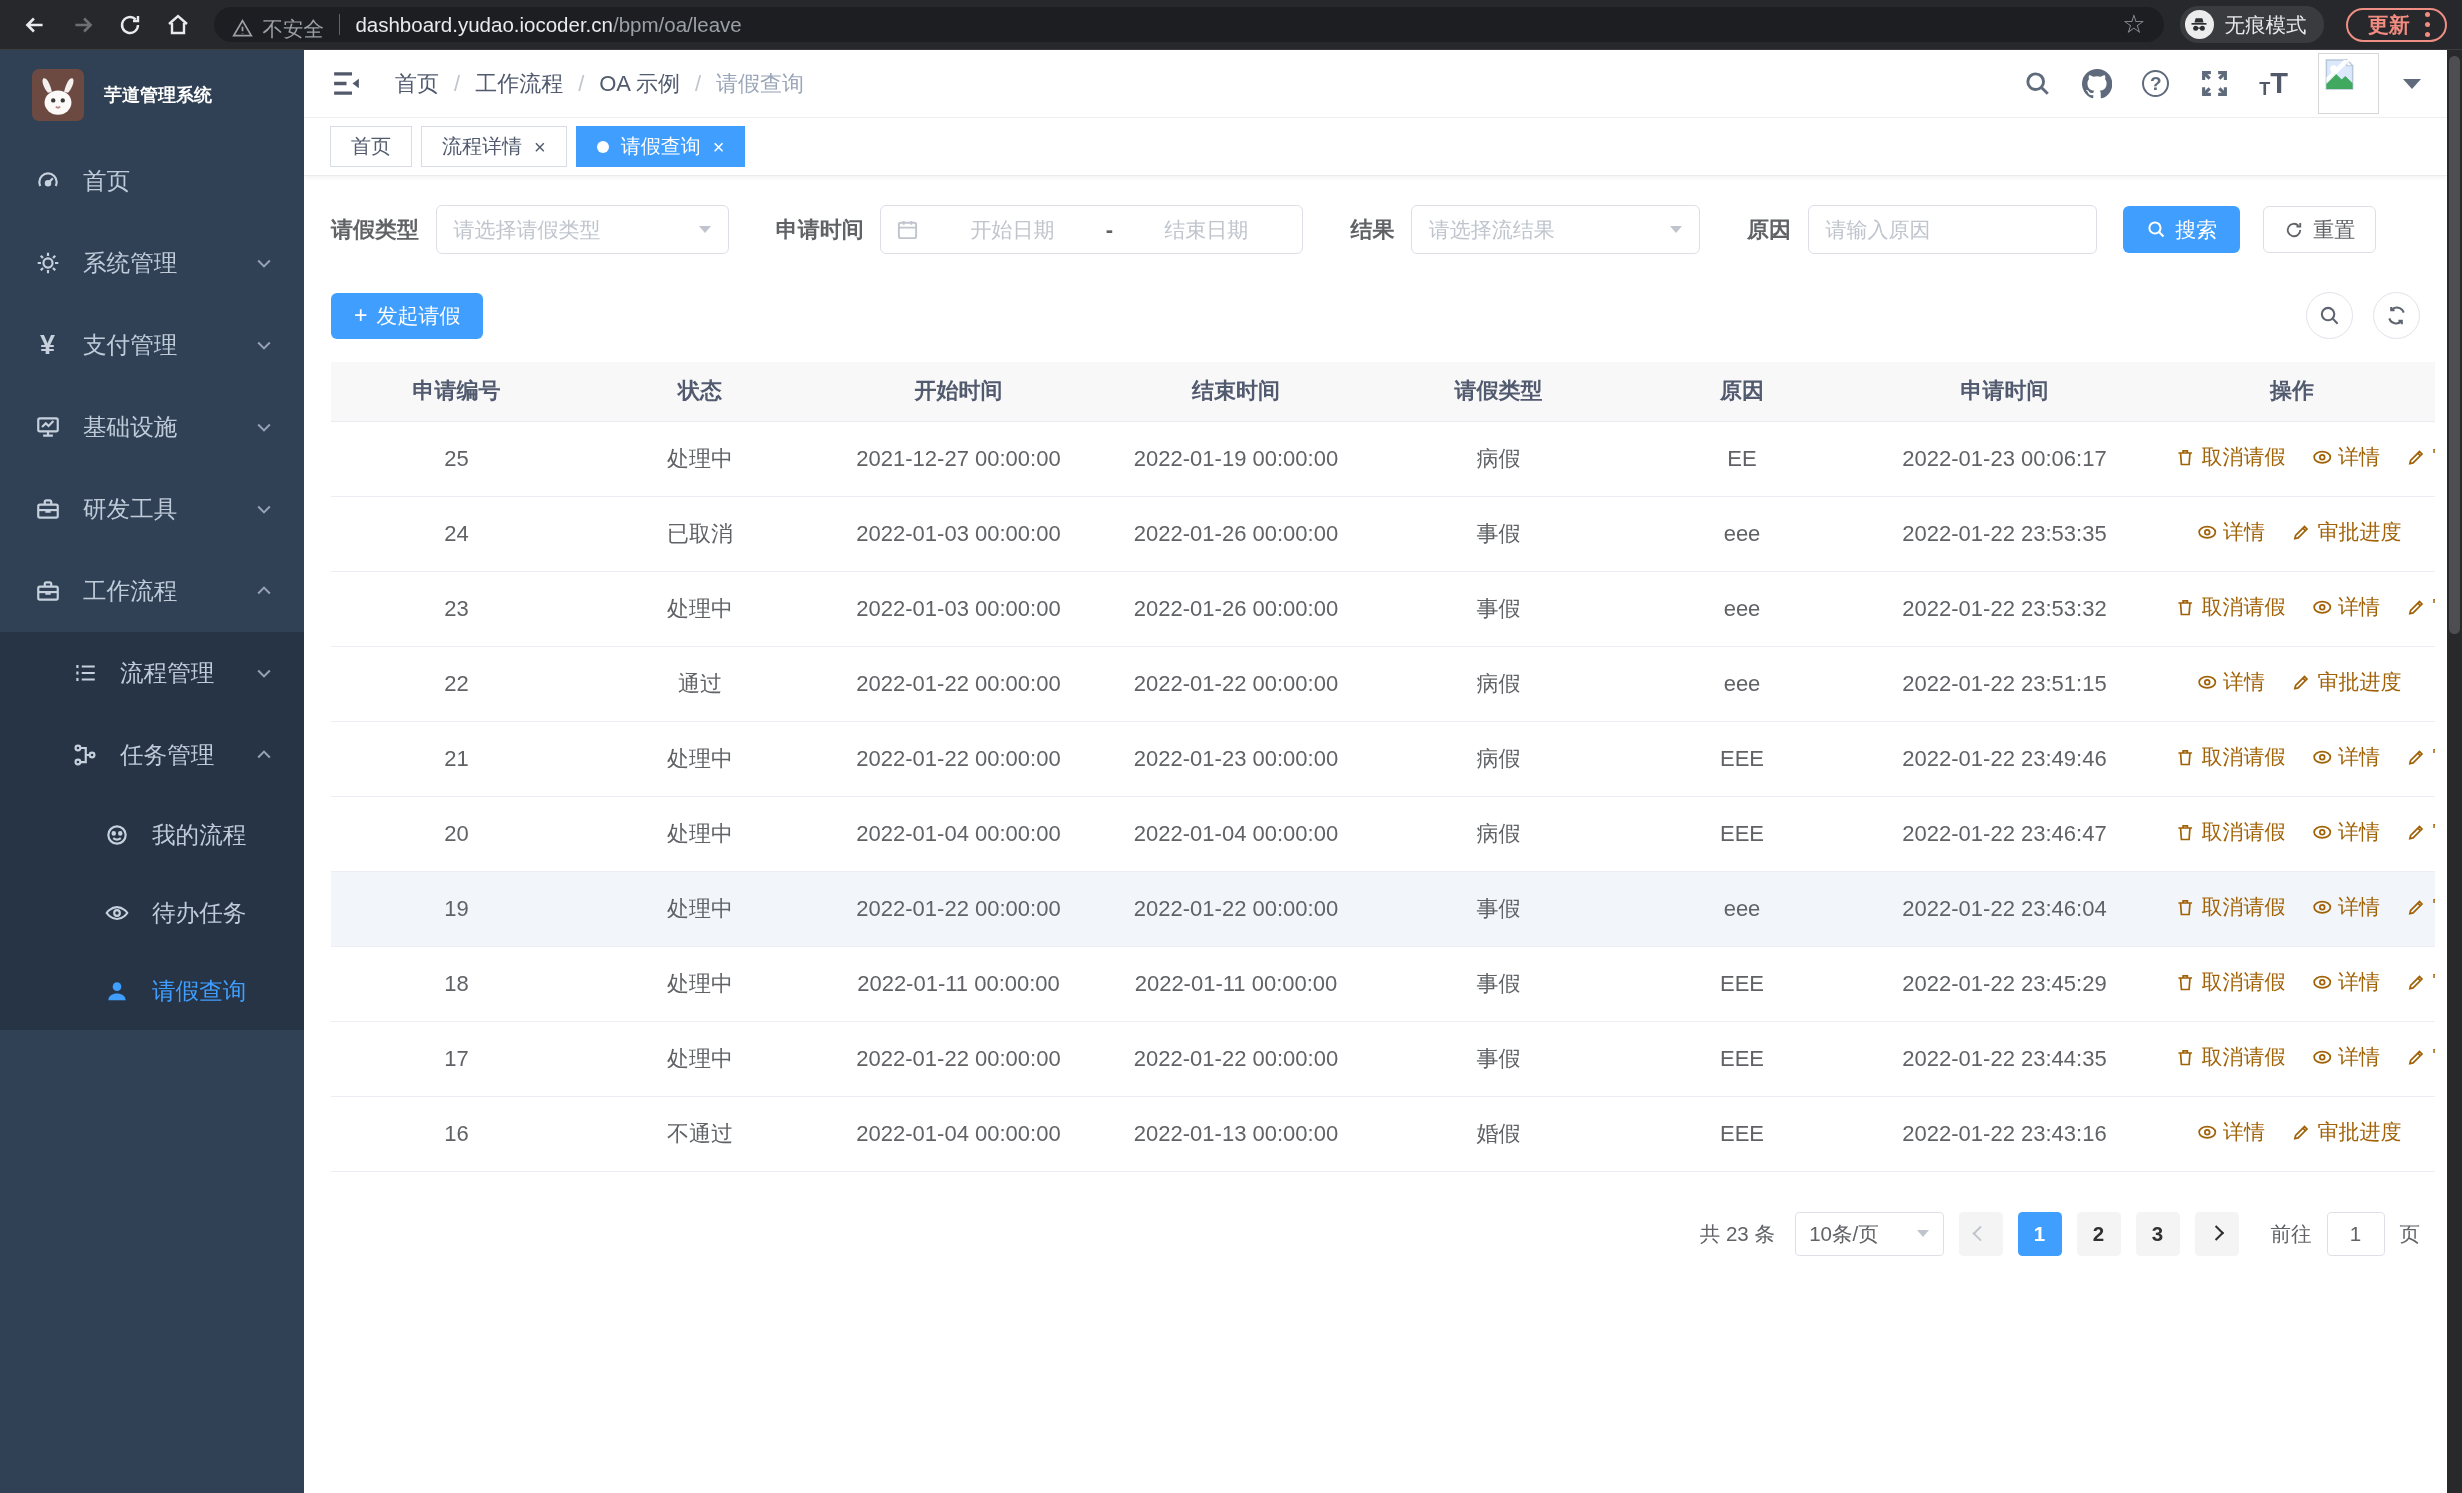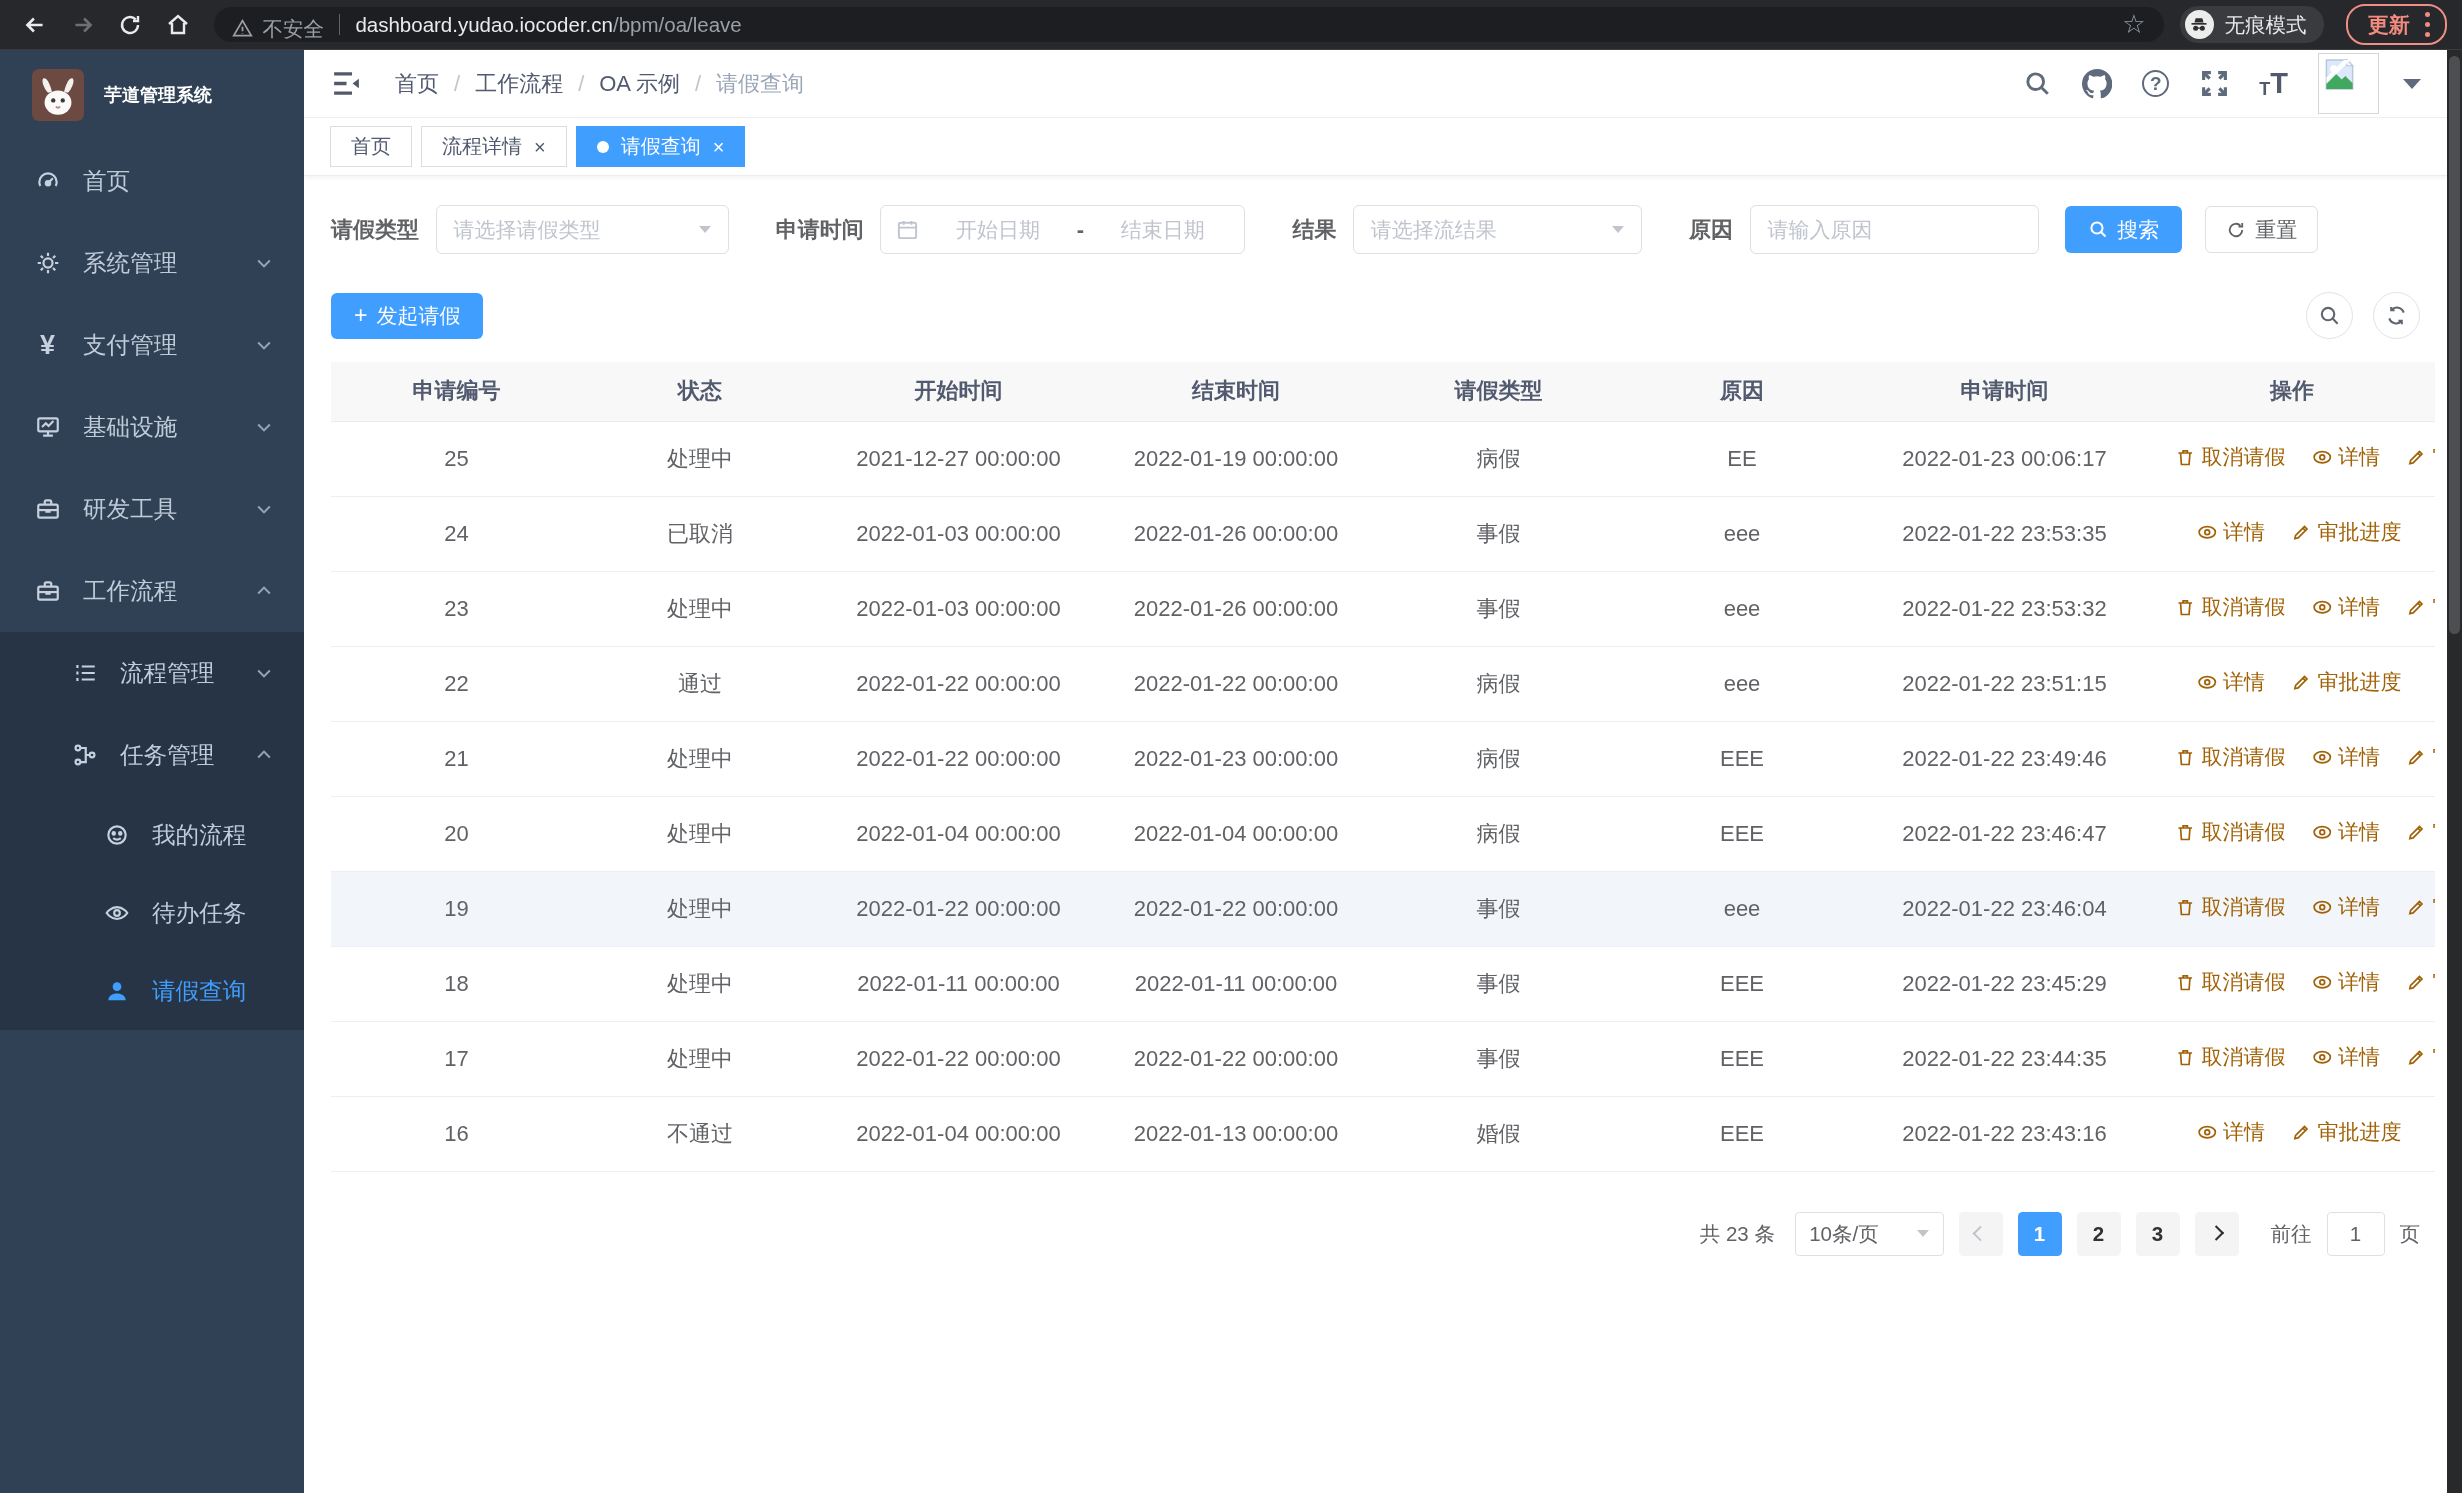--- a/index.html
+++ b/index.html
@@ -13,21 +13,21 @@
   .nav-btn.disabled { color:#6e6f72; }
   .url-pill { flex:1; height:35px; margin:0 9px; background:#1d1e21; border-radius:17.5px; display:flex; align-items:center; padding:0 18px; font-size:20.5px; color:#e8eaed; min-width:0; }
   .security { display:flex; align-items:center; gap:9px; color:#9aa0a6;margin-top:8px; }
   .url-sep { width:1.5px; height:21px; background:#5f6368; margin:0 15px; }
   .url-host { color:#e8eaed; }
   .url-path { color:#9aa0a6; }
   .star { margin-left:auto; color:#9aa0a6; font-size:26px; }
   .incog-chip { height:37px; background:#3a3b3f; border-radius:18px; display:flex; align-items:center; gap:10.6px; padding:0 18px 0 4.6px; margin-right:13.7px; flex-shrink:0; }
   .incog-circle { width:29px; height:29px; border-radius:50%; background:#ececec; display:flex; align-items:center; justify-content:center; }
   .incog-label { color:#e8eaed; font-size:20.5px;text-align:right; }
-  .update-pill { height:41px; border:2.3px solid #ef8e84; border-radius:19px; display:flex; align-items:center; gap:15px; padding:0 15px 0 20px; color:#f28b80; font-size:21px; font-weight:bold; flex-shrink:0; }
+  .update-pill { height:34px; border:2.3px solid #ef8e84; border-radius:19px; display:flex; align-items:center; gap:15px; padding:0 15px 0 20px; color:#f28b80; font-size:21px; font-weight:bold; flex-shrink:0; }
   .kebab { display:flex; flex-direction:column; gap:4.6px; }
   .kebab i { width:5.3px; height:5.3px; border-radius:50%; background:#f28b80; }
 
   
   .app { display:flex; height:1443px; position:relative; }
   .scroll-strip { position:absolute; top:0; right:0; width:15px; height:100%; background:#28292b; z-index:50; }
   .scroll-thumb { position:absolute; top:6px; left:2.3px; width:10.6px; height:578px; border-radius:5.3px; background:#4d4e51; }
 
   
   .sidebar { width:304px; background:#304156; flex-shrink:0; color:#bfcbd9; }
@@ -69,21 +69,21 @@
   .content { padding:29px 27px 0 27px; }
 
   
   .filter-row { display:flex; align-items:center; font-size:22px; color:#606266; flex-wrap:nowrap; }
   .f-label { font-weight:bold; margin-right:16.7px; white-space:nowrap; }
   .f-group { display:flex; align-items:center; margin-right:47px; }
   .box { height:49px; border:1.5px solid #dcdfe6; border-radius:6px; background:#fff; display:flex; align-items:center; }
   .sel { width:293px; padding:0 16.7px; justify-content:space-between; }
   .placeholder { color:#bfc4cd; font-size:21px; }
   .sel-arrow { width:0; height:0; border-left:6.8px solid transparent; border-right:6.8px solid transparent; border-top:7.6px solid #c0c4cc; }
-  .date-box { width:365px; padding:0 15px; gap:12px; }
+  .date-box { width:423px; padding:0 15px; gap:12px; }
   .date-box .placeholder { flex:1; text-align:center; }
   .date-dash { color:#606266; font-weight:bold; }
   .txt-input { width:289px; padding:0 16.7px; font-size:21px; color:#606266; outline:none; border:1.5px solid #dcdfe6; border-radius:6px; height:49px; font-family:inherit; }
   .txt-input::placeholder { color:#bfc4cd; }
   .btn { height:47px; border-radius:6px; font-size:21px; display:inline-flex; align-items:center; justify-content:center; gap:9px; cursor:pointer; border:none; font-family:inherit; }
   .btn-primary { background:#409eff; color:#fff; padding:0 23px; }
   .btn-plain { background:#fff; color:#606266; border:1.5px solid #dcdfe6; padding:0 20px; }
   .search-btn { margin-right:23px; min-width:110px; }
 
   

